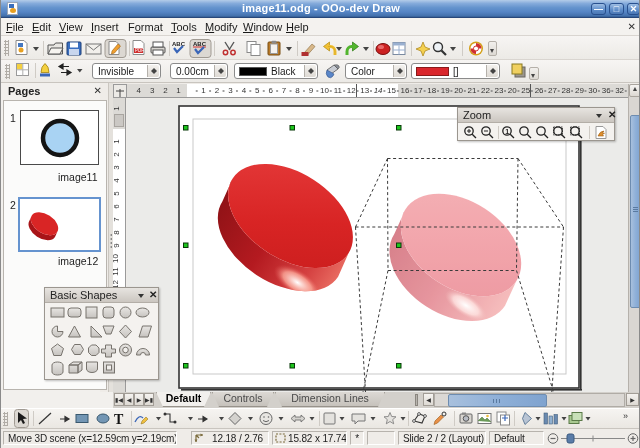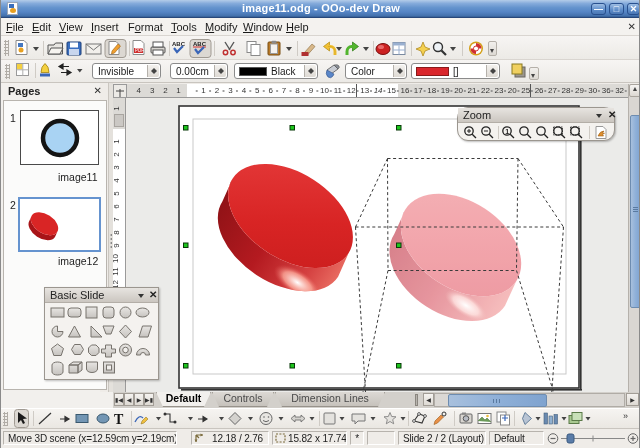--- a/index.html
+++ b/index.html
@@ -591,21 +591,21 @@
         <line x1="3.5" y1="6.5" x2="8.5" y2="6.5" stroke="#666" stroke-width="1.2"></line>
       <line x1="14" y1="6.5" x2="78" y2="6.5" stroke="#888" stroke-width="1"></line>
       <line x1="46" y1="3.5" x2="46" y2="9.5" stroke="#888" stroke-width="1"></line>
       <rect x="20" y="2" width="7" height="9" rx="2" fill="#5a7ca8" stroke="#3a5a80"></rect>
       <circle cx="86" cy="6.5" r="4.8" fill="none" stroke="#666" stroke-width="1"></circle>
         <line x1="83.5" y1="6.5" x2="88.5" y2="6.5" stroke="#666" stroke-width="1.2"></line>
         <line x1="86" y1="4" x2="86" y2="9" stroke="#666" stroke-width="1.2"></line>
     </svg>
   </div>
 
-  <div class="palette" id="zoompal" style="left:456px;top:107px;width:158px;height:34px;border-radius:11px;">
+  <div class="palette" id="zoompal" style="left:456px;top:107px;width:158px;height:34px;">
     <div class="palhdr">
         <span class="t">Zoom</span>
         <span class="v" style="left:138px;"></span>
         <span class="x" style="left:150px;">✕</span>
       </div>
     <svg class="abs" style="left:0;top:16px;" width="156" height="17" viewBox="0 0 156 17">
       <g stroke="#222" fill="none" stroke-width="1.3">
         <circle cx="11" cy="7" r="4.2"></circle>
           <line x1="14.2" y1="10.2" x2="18" y2="14"></line>
         <circle cx="28" cy="7" r="4.2"></circle>
@@ -630,21 +630,21 @@
       <line x1="40.5" y1="2" x2="40.5" y2="15" stroke="#cfcbc5"></line>
       <line x1="131.5" y1="2" x2="131.5" y2="15" stroke="#cfcbc5"></line>
       <g>
           <path d="M138 2.5 h7 l3 3 v9 h-10 z" fill="#fff" stroke="#999"></path>
           <path d="M140 12 q2-5 6-5 l-1.5 1.8 l2 0.5 l-2 1 l1 1.7 z" fill="#e09030" stroke="#9a5a10" stroke-width="0.6"></path>
         </g>
     </svg>
   </div>
   <div class="palette" id="shapepal" style="left:43px;top:287px;width:115px;height:93px;">
     <div class="palhdr">
-        <span class="t">Basic Slide</span>
+        <span class="t">Basic Shapes</span>
         <span class="v" style="left:93px;"></span>
         <span class="x" style="left:104px;">✕</span>
       </div>
     <svg class="abs" style="left:0;top:16px;" width="113" height="76" viewBox="0 0 113 76">
       <defs>
           <linearGradient id="shg" x1="0" y1="0" x2="0" y2="1">
             <stop offset="0" stop-color="#e8e6e3"></stop>
             <stop offset="1" stop-color="#c6c3bf"></stop>
           </linearGradient>
         </defs>

